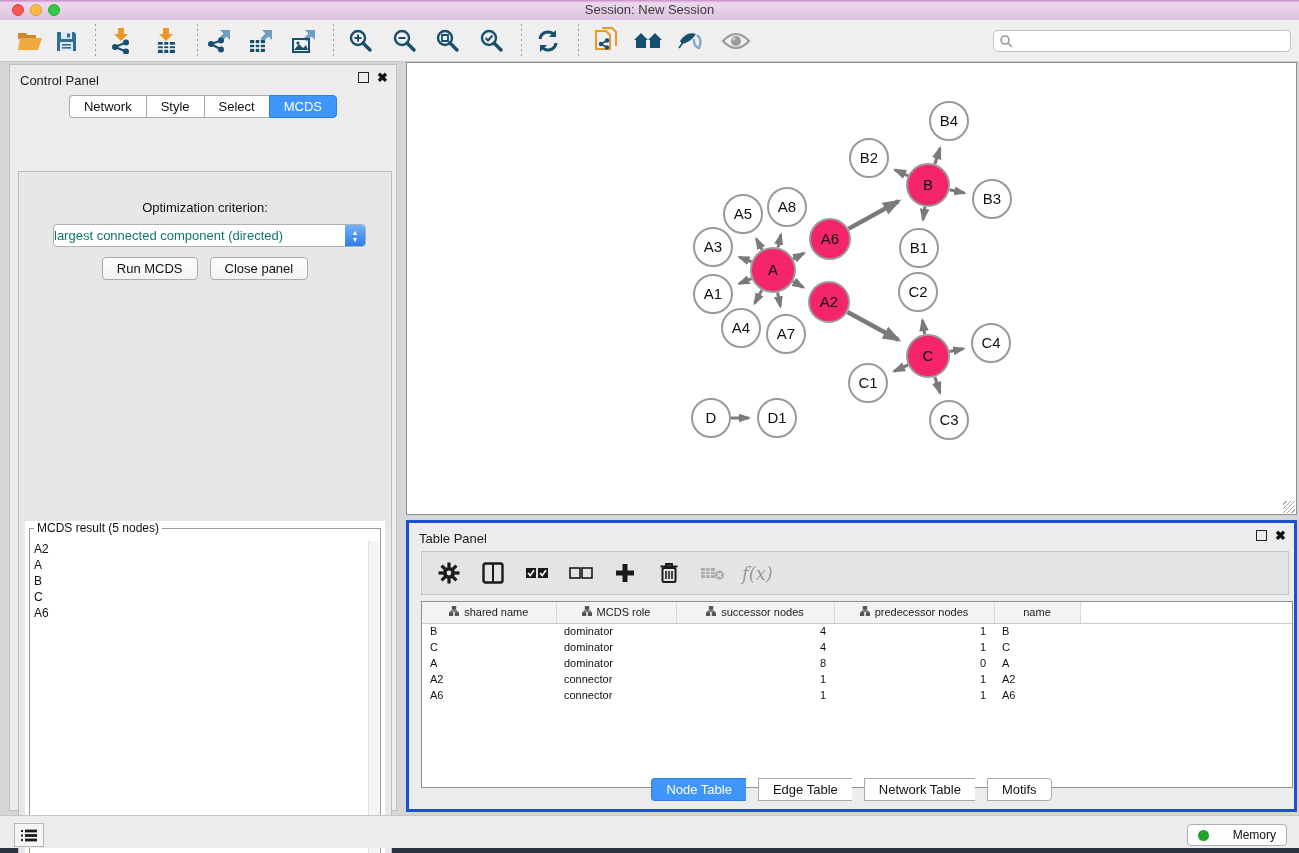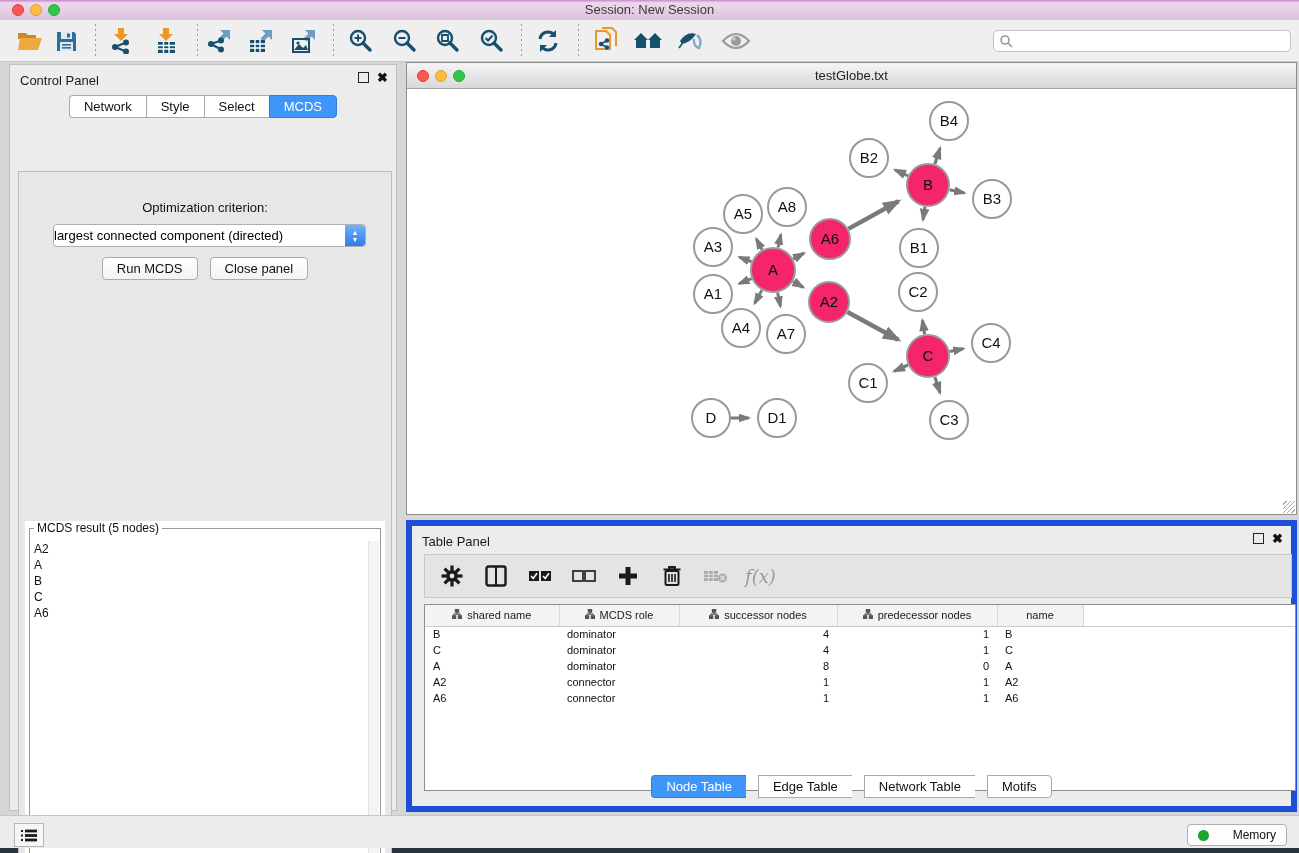--- a/index.html
+++ b/index.html
@@ -46,21 +46,21 @@
     font-size:13px; color:#111; padding:3px 14px; cursor:default; }
   .seg-tab:first-child { border-radius:4px 0 0 4px; }
   .seg-tab:last-child { border-radius:0 4px 4px 0; border-right:1px solid #a9a9a9; }
   .seg-tab.sel { background:#3e96fa; border-color:#2f7fe0; color:#fff; }
 
   .cp-content { position:absolute; left:8px; top:106px; width:374px; height:696px;
     background:#e7e7e7; border:1px solid #bdbdbd; }
   .opt-label { text-align:center; margin-top:28px; font-size:13px; color:#111; }
   .dropdown { position:absolute; left:34px; top:52px; width:313px; height:23px; background:#fff;
     border:1px solid #b0b0b0; border-radius:4px; display:flex; align-items:center; overflow:hidden; }
-  .dropdown .dd-text { flex:1; font-size:13px; color:#000000; white-space:nowrap; }
+  .dropdown .dd-text { flex:1; font-size:13px; color:#0f766e; white-space:nowrap; }
   .dd-cap { width:20px; height:100%; background:linear-gradient(#6fb1fb,#2e7de8);
     display:flex; flex-direction:column; align-items:center; justify-content:center; color:#fff; }
   .dd-cap span { font-size:7px; line-height:7px; }
   .btn { background:linear-gradient(#ffffff,#f2f2f2); border:1px solid #ababab; border-radius:4px;
     font-size:13px; color:#111; padding:3px 14px; cursor:default; font-family:"Liberation Sans",sans-serif; }
   .cp-buttons { position:absolute; left:0; width:100%; top:85px; display:flex; justify-content:center; gap:12px; }
 
   .result-box { position:absolute; left:6px; top:349px; width:360px; height:343px; background:#fff; }
   .fieldset { position:absolute; left:4px; top:7px; right:4px; bottom:6px; border:1px solid #9a9a9a; }
   .legend { position:absolute; left:4px; top:-8px; background:#fff; padding:0 3px; font-size:12px; color:#111; }
@@ -75,21 +75,21 @@
   .net-titlebar { position:relative; height:26px;
     background:linear-gradient(#f5f5f5,#d8d8d8); border-bottom:1px solid #a5a5a5; }
   .net-titlebar .title { position:absolute; left:0; right:0; top:5px; text-align:center;
     font-size:13px; color:#222; }
   .net-canvas { position:absolute; left:0; top:26px; width:889px; height:425px; background:#fff; }
   .grip { position:absolute; right:1px; bottom:1px; width:12px; height:12px;
     background:repeating-linear-gradient(135deg, transparent 0 2px, #aaa 2px 3px); }
 
   
   .table-panel { position:absolute; left:406px; top:520px; width:891px; height:292px;
-    background:#ececec; border:6px solid #1d4ed8; }
+    background:#ececec; border:3px solid #1d4ed8; }
   .tp-toolbar { position:absolute; left:12px; top:28px; width:868px; height:44px;
     background:#e4e4e4; border:1px solid #c6c6c6; display:flex; align-items:center; gap:14px; padding-left:12px; }
   .tp-btn { width:30px; height:32px; display:flex; align-items:center; justify-content:center; }
   .fx { font-family:"DejaVu Serif", serif; font-style:italic; font-size:18px; color:#9a9a9a; }
 
   .tp-table { position:absolute; left:12px; top:78px; width:872px; height:187px;
     background:#fff; border:1px solid #8e8e8e; overflow:hidden; }
   table { border-collapse:collapse; width:100%; table-layout:fixed; }
   th { background:#f3f3f3; border-right:1px solid #d9d9d9; border-bottom:1px solid #cccccc;
     font-weight:normal; font-size:11px; color:#1a1a1a; height:21px; text-align:center; }
@@ -296,26 +296,20 @@
               <div class="result-item">C</div>
               <div class="result-item">A6</div>
             </div>
           <div class="result-scroll"></div>
         </div>
       </div>
     </div>
   </div>
 
   <div class="net-window">
-    <div class="net-titlebar">
-      <div class="tl red" style="left:10px; top:7px"></div>
-      <div class="tl yel" style="left:28px; top:7px"></div>
-      <div class="tl grn" style="left:46px; top:7px"></div>
-      <div class="title">testGlobe.txt</div>
-    </div>
     <div class="net-canvas">
       <svg id="net-svg" width="889" height="425" viewBox="0 0 889 425">
           <defs>
             <marker id="arrow" markerWidth="4.6" markerHeight="3.6" refX="3.4" refY="1.5" orient="auto" markerUnits="strokeWidth">
               <path d="M0,0 L4.2,1.5 L0,3 z" fill="#7a7a7a"></path>
             </marker>
           </defs>
           <line x1="355.13890751214535" y1="160.72596068933802" x2="349.3166438329348" y2="149.85773515481165" stroke="#7a7a7a" stroke-width="3" marker-end="url(#arrow)"></line>
           <line x1="370.9894005298291" y1="158.5476976157691" x2="373.8825610895139" y2="145.52847509718748" stroke="#7a7a7a" stroke-width="3" marker-end="url(#arrow)"></line>
           <line x1="344.52383930205286" y1="172.7674717324536" x2="332.3316405079178" y2="168.09379552803514" stroke="#7a7a7a" stroke-width="3" marker-end="url(#arrow)"></line>

